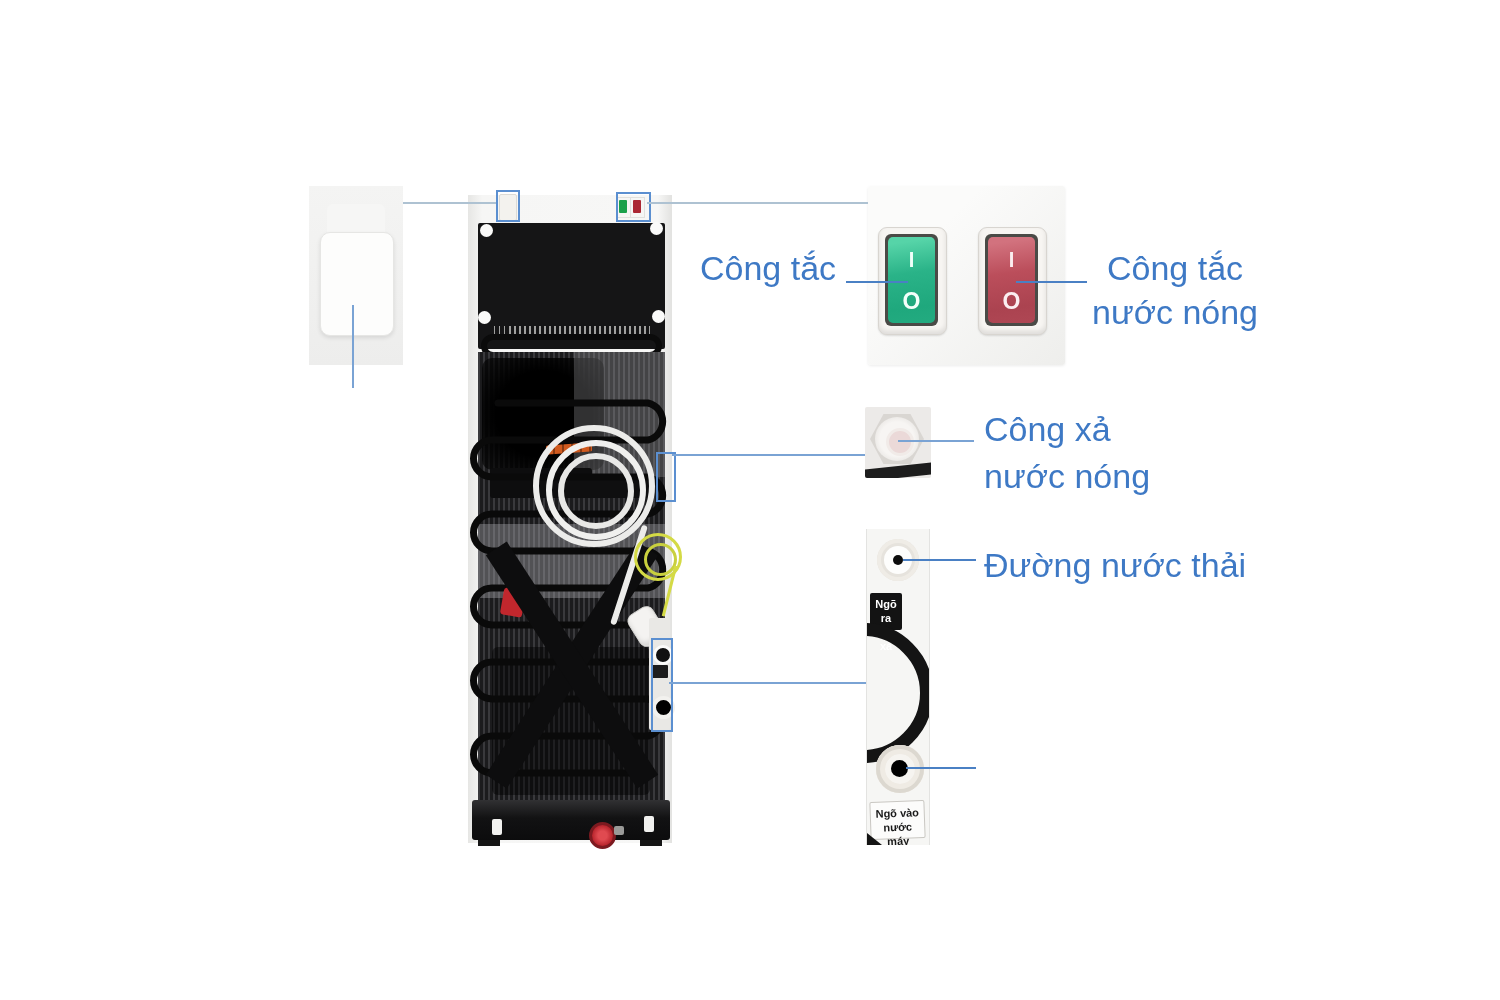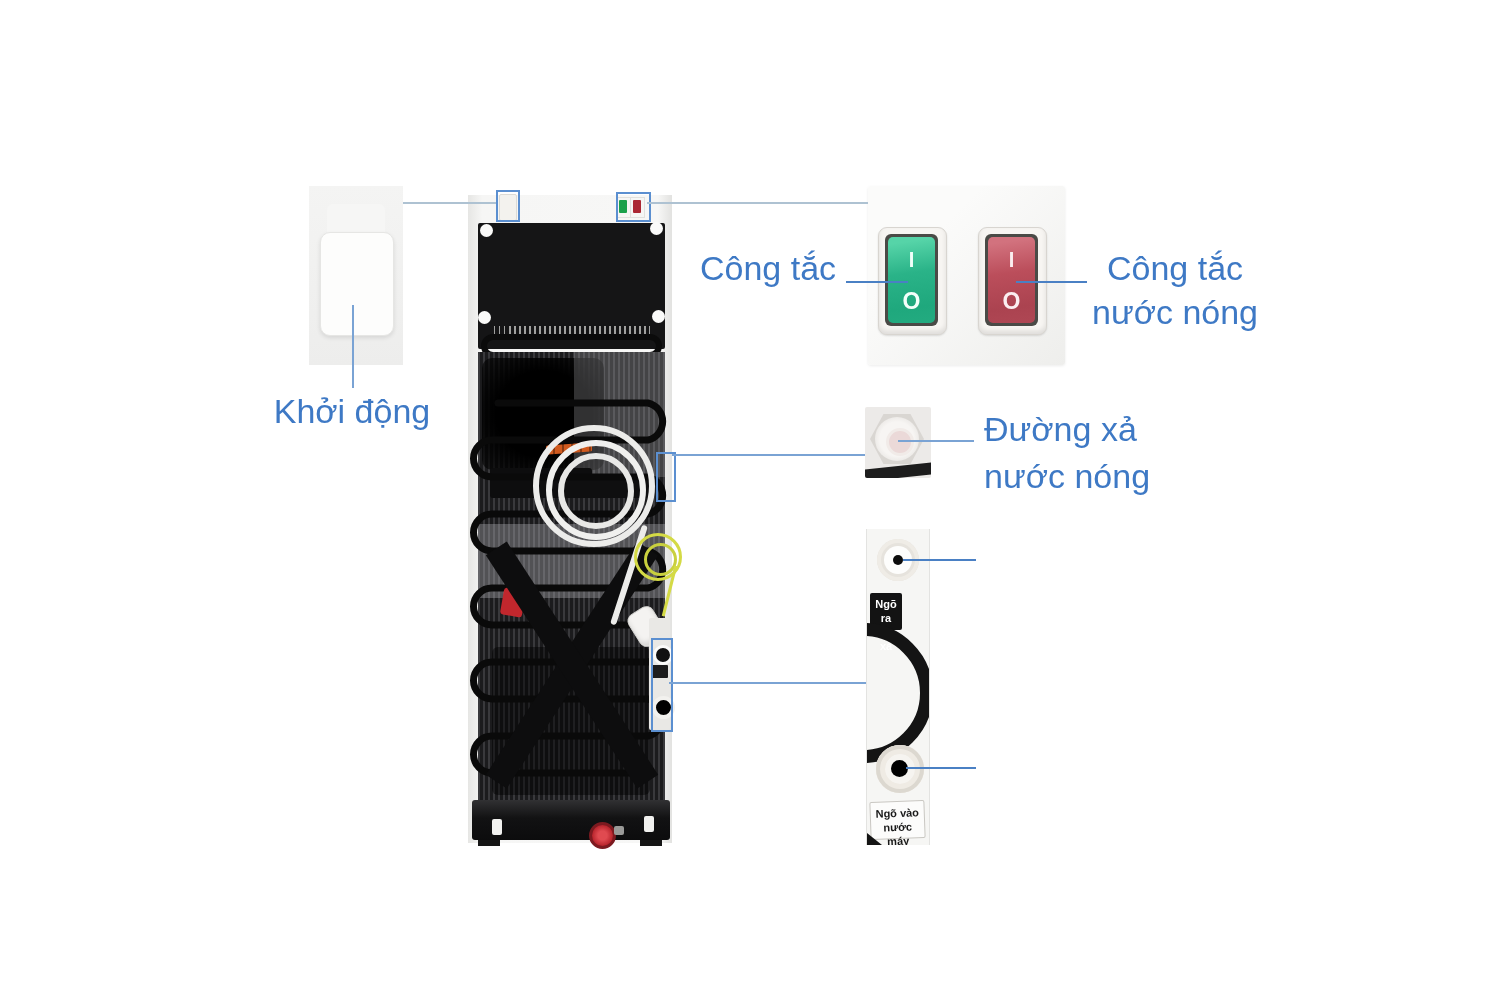--- a/index.html
+++ b/index.html
@@ -188,32 +188,32 @@
   <div class="abs leader mid" style="left:352px;top:305px;width:2px;height:83px;"></div>
   <div class="abs leader" style="left:846px;top:281px;width:62px;height:2px;"></div>
   <div class="abs leader" style="left:1016px;top:281px;width:71px;height:2px;"></div>
   <div class="abs leader mid" style="left:672px;top:454px;width:193px;height:2px;"></div>
   <div class="abs leader mid" style="left:898px;top:440px;width:76px;height:2px;"></div>
   <div class="abs leader" style="left:903px;top:559px;width:73px;height:2px;"></div>
   <div class="abs leader mid" style="left:669px;top:682px;width:197px;height:2px;"></div>
   <div class="abs leader" style="left:906px;top:767px;width:70px;height:2px;"></div>
 
   <div class="abs callout center" style="left:252px;top:390px;width:200px;font-size:34px;line-height:43px;">
-    <div>Khởi động</div>
   </div>
 
   <div class="abs callout center" style="left:678px;top:246px;width:180px;">
     <div>Công tắc</div>
   </div>
 
   <div class="abs callout center" style="left:1075px;top:246px;width:200px;">
     <div>Công tắc</div>
     <div>nước nóng</div>
   </div>
 
   <div class="abs callout" style="left:984px;top:406px;line-height:47px;">
-    <div>Đường xả</div>
+    <div>Công xả</div>
     <div>nước nóng</div>
   </div>
 
+  <div class="abs callout" style="left:984px;top:543px;">Đường nước thải</div>
 
 
 </div>
 
 </body></html>

